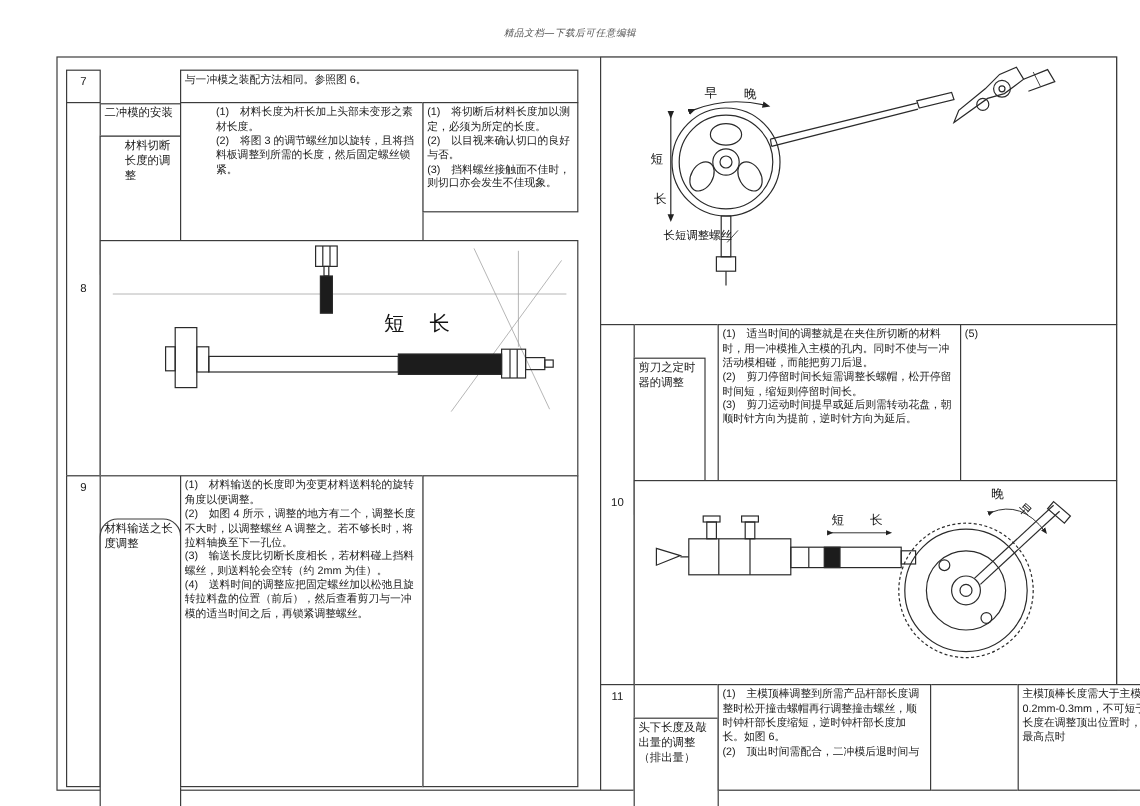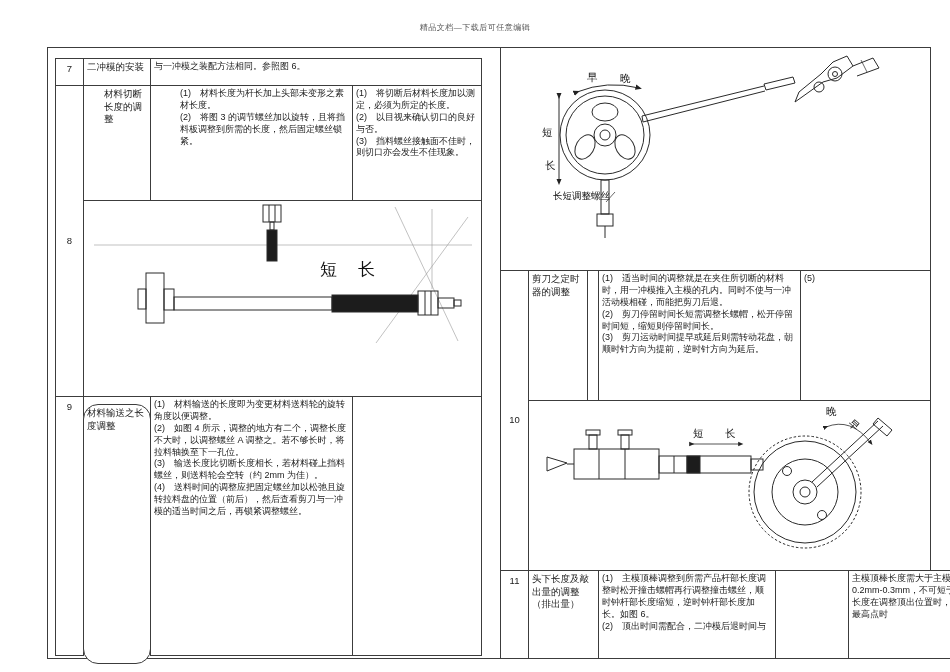--- a/index.html
+++ b/index.html
@@ -6,33 +6,33 @@
   html,body { width:950px; height:672px; background:#ffffff; }
   body {
     position:relative;
     font-family:"Liberation Sans","DejaVu Sans",sans-serif;
     color:#1a1a1a;
     overflow:hidden;
   }
   .abs { position:absolute; }
   .hdr {
     position:absolute; left:0; right:0; top:22px;
-    text-align:center; font-size:8px; color:#555; letter-spacing:0.5px;
+    text-align:center; font-size:8px; color:#555; letter-spacing:0.5px;font-style:italic;
   }
   .cell {
     position:absolute;
     border:1px solid #3c3c3c;
     background:#fff;
     font-size:9px;
     line-height:1.32;
     padding:2px 3px;
     overflow:hidden;
   }
   .pre { white-space:pre-line; }
-  .lbl { font-size:9.5px; }
+  .lbl { font-size:9.5px;margin-top:28px; }
   .num {
     display:flex; justify-content:center; font-size:9.5px;
   }
   .num-center { align-items:center; }
   .num-top { align-items:flex-start; padding-top:4px; }
   .figcell { padding:0; }
   .figcell svg { display:block; }
   svg text { font-family:"Liberation Sans","DejaVu Sans",sans-serif; }
   .outer { border:1px solid #3c3c3c; background:transparent; }
 </style>
@@ -44,21 +44,21 @@
 <div class="abs outer" style="left:47px;top:47px;width:884px;height:612px;"></div>
 
 <div class="cell num num-top" style="left:55px;top:58px;width:29px;height:28px;">7</div>
 <div class="cell lbl" style="left:83px;top:58px;width:68px;height:28px;">二冲模的安装</div>
 <div class="cell pre" style="left:150px;top:58px;width:332px;height:28px;">与一冲模之装配方法相同。参照图 6。</div>
 
 <div class="cell num num-center" style="left:55px;top:85px;width:29px;height:312px;">8</div>
 <div class="cell lbl" style="left:83px;top:85px;width:68px;height:116px;padding-left:20px;">材料切断长度的调整</div>
 <div class="cell pre" style="left:150px;top:85px;width:203px;height:116px;padding-left:29px;">(1)　材料长度为杆长加上头部未变形之素材长度。
 (2)　将图 3 的调节螺丝加以旋转，且将挡料板调整到所需的长度，然后固定螺丝锁紧。</div>
-<div class="cell pre" style="left:352px;top:85px;width:130px;height:116px;">(1)　将切断后材料长度加以测定，必须为所定的长度。
+<div class="cell pre" style="left:352px;top:85px;width:130px;height:92px;">(1)　将切断后材料长度加以测定，必须为所定的长度。
 (2)　以目视来确认切口的良好与否。
 (3)　挡料螺丝接触面不佳时，则切口亦会发生不佳现象。</div>
 
 <div class="cell figcell" style="left:83px;top:200px;width:399px;height:197px;">
   <svg width="397" height="195" viewBox="0 0 397 195">
     <g stroke="#2a2a2a" fill="none" stroke-width="1">
       <line x1="10" y1="44" x2="388" y2="44" stroke="#999" stroke-width="0.6"></line>
       <line x1="311" y1="6" x2="374" y2="140" stroke="#999" stroke-width="0.6"></line>
       <line x1="384" y1="16" x2="292" y2="142" stroke="#999" stroke-width="0.6"></line>
       <line x1="348" y1="8" x2="348" y2="88" stroke="#999" stroke-width="0.6"></line>

